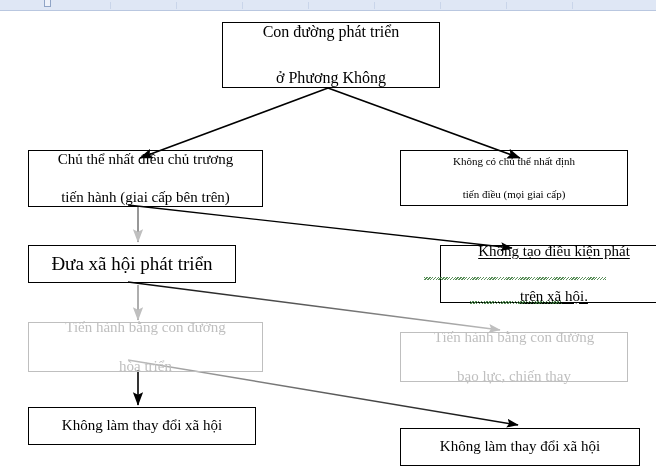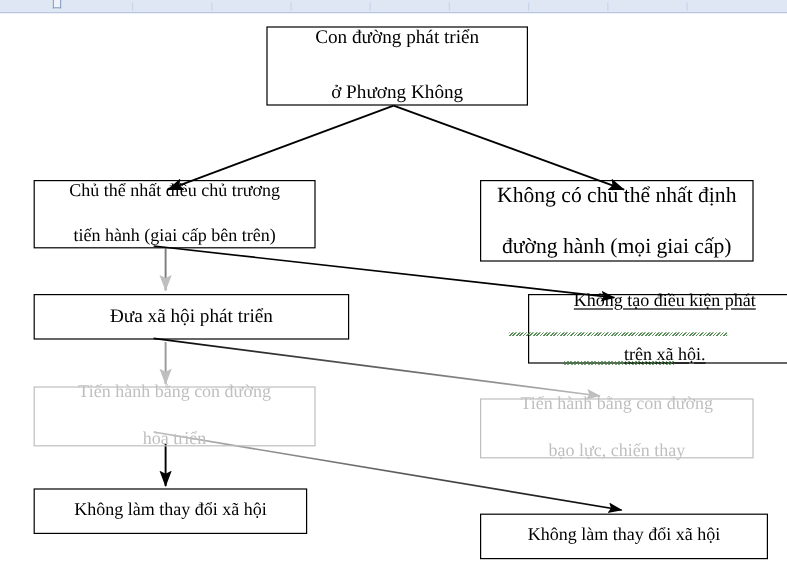--- a/index.html
+++ b/index.html
@@ -141,26 +141,26 @@
   <div class="node-box dark spaced" style="left:222px; top:22px; width:218px; height:66px; font-size:16px;">
     <span class="node-line">Con đường phát triển</span>
     <span class="node-line">ở Phương Không</span>
   </div>
 
   <div class="node-box dark" style="left:28px; top:150px; width:235px; height:57px; font-size:15px;">
     <span class="node-line">Chủ thể nhất điều chủ trương</span>
     <span class="node-line">tiến hành (giai cấp bên trên)</span>
   </div>
 
-  <div class="node-box dark" style="left:400px; top:150px; width:228px; height:68px; font-size:18px;">
+  <div class="node-box dark" style="left:400px; top:150px; width:228px; height:56px; font-size:11px;">
     <span class="node-line">Không có chủ thể nhất định</span>
-    <span class="node-line">đường hành (mọi giai cấp)</span>
+    <span class="node-line">tiến điều (mọi giai cấp)</span>
   </div>
 
-  <div class="node-box dark" style="left:28px; top:245px; width:263px; height:38px; font-size:16px;">
+  <div class="node-box dark" style="left:28px; top:245px; width:208px; height:38px; font-size:19px;">
     <span class="node-line">Đưa xã hội phát triển</span>
   </div>
 
   <div class="node-box dark spaced underlined" style="left:400px; top:245px; width:228px; height:58px; font-size:15px;margin-left:40px;">
     <span class="node-line">Không tạo điều kiện phát</span>
     <span class="node-line">trên xã hội.</span>
   </div>
   <div class="squiggle" style="left:424px; top:277px; width:182px;"></div>
   <div class="squiggle" style="left:470px; top:301px; width:92px;"></div>
 

